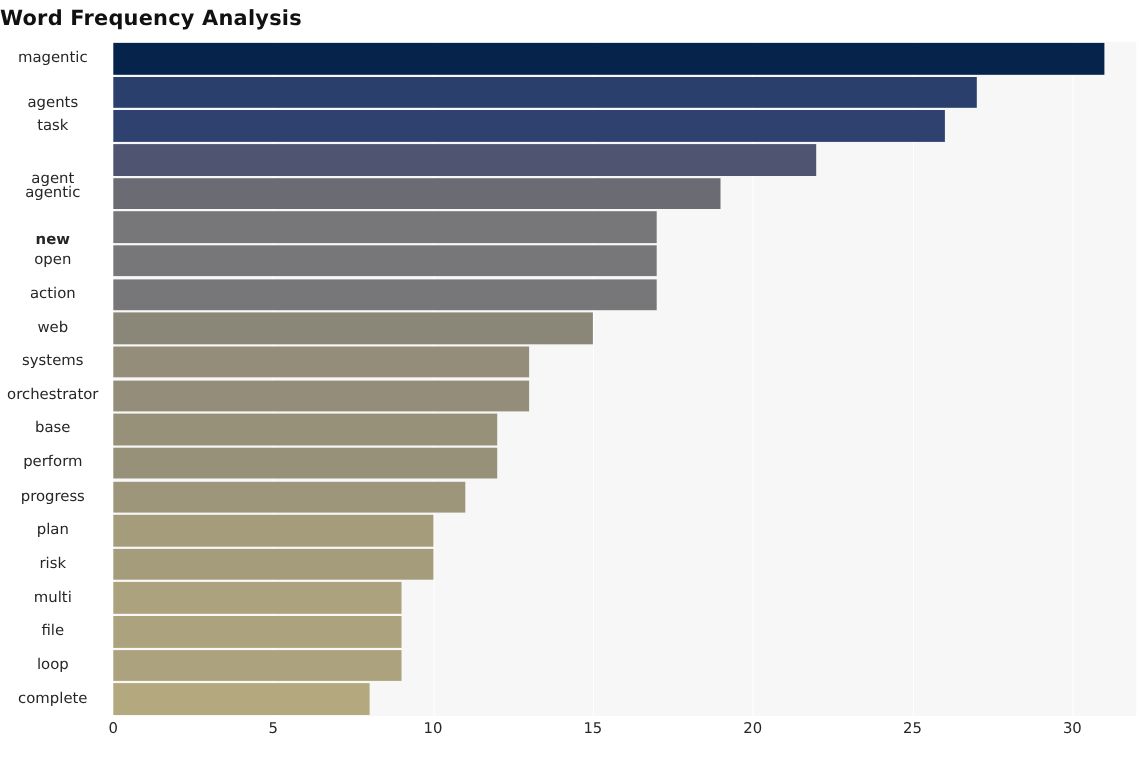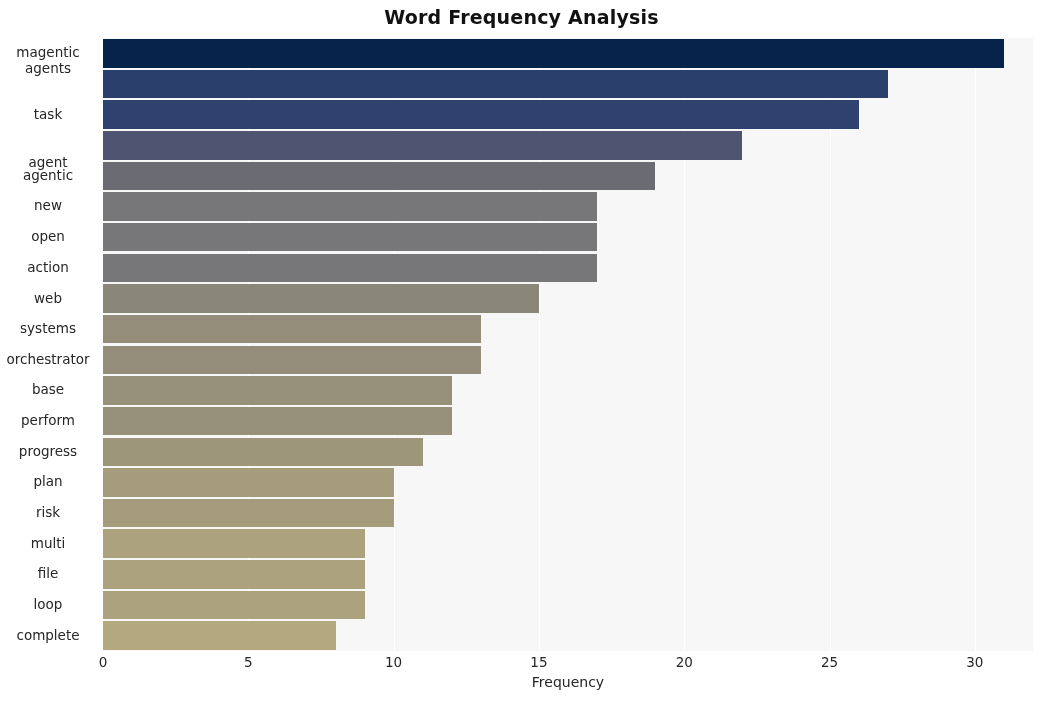--- a/index.html
+++ b/index.html
@@ -18,21 +18,20 @@
     position: relative;
     width: 1043px;
     height: 701px;
     background: #ffffff;
   }
   #chart-title {
     position: absolute;
     left: 0;
     top: 6px;
     width: 1043px;
-    text-align: center;
     font-size: 19px;
     font-weight: bold;
     color: #111111;
     letter-spacing: 0.2px;
   }
   
   #plot-area {
     position: absolute;
     left: 103px;
     top: 38px;
@@ -184,25 +183,25 @@
           <div class="bar" style="width: 100%; background: rgb(172, 162, 125);"></div>
         </div>
         <div class="bar-row" style="top: 583.423px; height: 28.5045px; width: 232.5px;">
           <div class="bar" style="width: 100%; background: rgb(180, 169, 126);"></div>
         </div>
       </div>
   </div>
 
   <div id="ylabels">
       <div class="ylabel" style="top: 7.325px;">magentic</div>
-      <div class="ylabel" style="top: 23px;">agents</div>
+      <div class="ylabel" style="top: 48px;">agents</div>
       <div class="ylabel" style="top: 68.625px;">task</div>
       <div class="ylabel" style="top: 117px;">agent</div>
       <div class="ylabel" style="top: 129.925px;">agentic</div>
-      <div class="ylabel" style="top: 160px;">new</div>
+      <div class="ylabel" style="top: 173px; font-weight: bold;">new</div>
       <div class="ylabel" style="top: 191.225px;">open</div>
       <div class="ylabel" style="top: 221.875px;">action</div>
       <div class="ylabel" style="top: 252.525px;">web</div>
       <div class="ylabel" style="top: 283.175px;">systems</div>
       <div class="ylabel" style="top: 313.825px;">orchestrator</div>
       <div class="ylabel" style="top: 344.475px;">base</div>
       <div class="ylabel" style="top: 375.125px;">perform</div>
       <div class="ylabel" style="top: 405.775px; margin-left: 44px;">progress</div>
       <div class="ylabel" style="top: 436.425px;">plan</div>
       <div class="ylabel" style="top: 467.075px;">risk</div>
@@ -213,15 +212,14 @@
     </div>
   <div id="xlabels">
       <div class="xlabel" style="left: 0px;">0</div>
       <div class="xlabel" style="left: 145.312px;">5</div>
       <div class="xlabel" style="left: 290.625px;">10</div>
       <div class="xlabel" style="left: 435.938px;">15</div>
       <div class="xlabel" style="left: 581.25px;">20</div>
       <div class="xlabel" style="left: 726.562px;">25</div>
       <div class="xlabel" style="left: 871.875px;">30</div>
     </div>
-  <div id="xaxis-title">Frequency</div>
 
 </div>
 
 </body></html>

